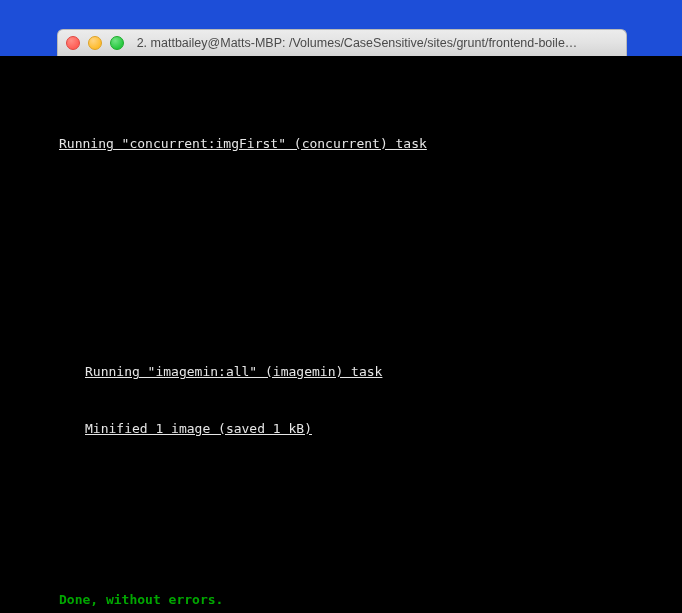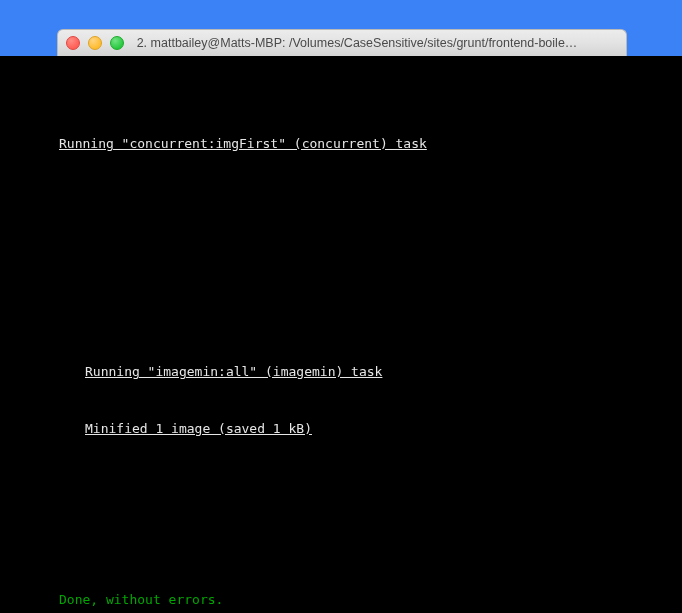--- a/index.html
+++ b/index.html
@@ -16,21 +16,21 @@
     font-family: "DejaVu Sans Mono", "Liberation Mono", monospace;
   }
 
   
   #terminal-window {
     position: absolute;
     left: 0;
     top: 0;
     width: 682px;
     height: 613px;
-    background: #3b82f6;
+    background: #1d4ed8;
   }
 
   
   #title-bar {
     position: absolute;
     left: 57px;
     top: 29px;
     width: 570px;
     height: 27px;
     border-radius: 6px 6px 0 0;
@@ -86,21 +86,21 @@
     box-sizing: border-box;
   }
 
   .line { height: 19px; white-space: pre; }
   .line.blank { height: 19px; }
   .indent-0 { padding-left: 59px; }
   .indent-1 { padding-left: 85px; }
 
   .white     { color: #e6e6e6; text-decoration: underline; }
   .underline { text-decoration: underline; }
-  .green     { color: #00a600; }
+  .green     { color: #00a600; font-weight: bold; }
 </style>
 </head>
 <body>
 
 <div id="terminal-window">
 
   <div id="title-bar">
     <div class="traffic-lights">
       <span class="light close"></span>
       <span class="light min"></span>

